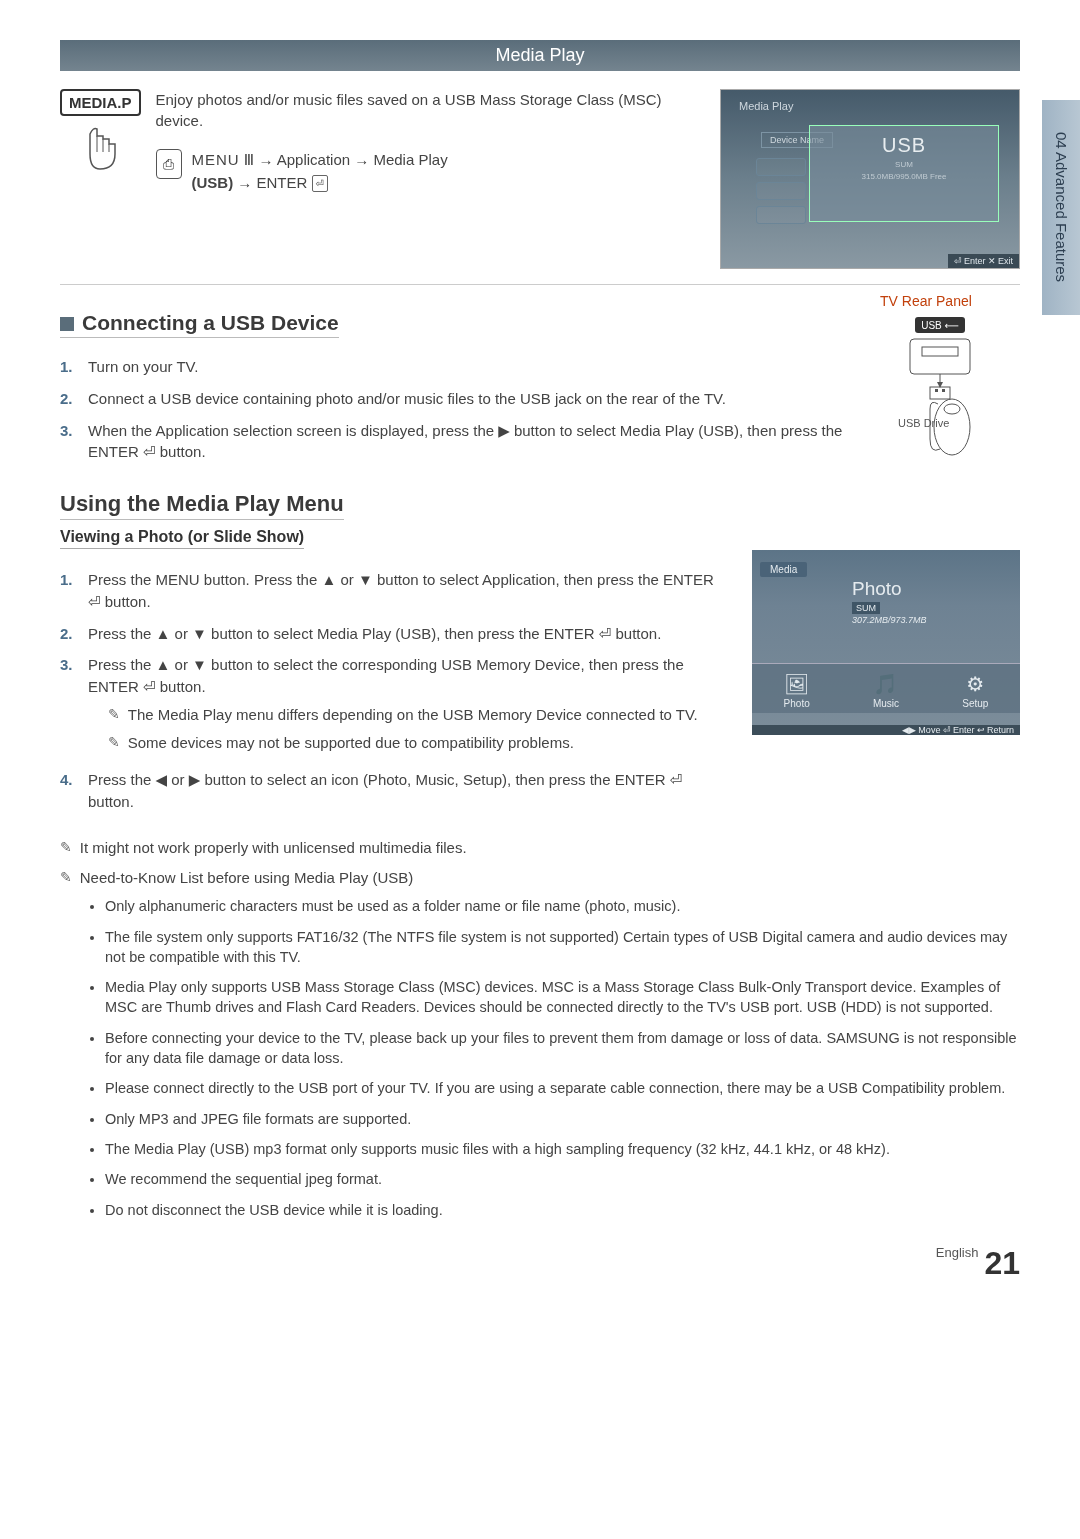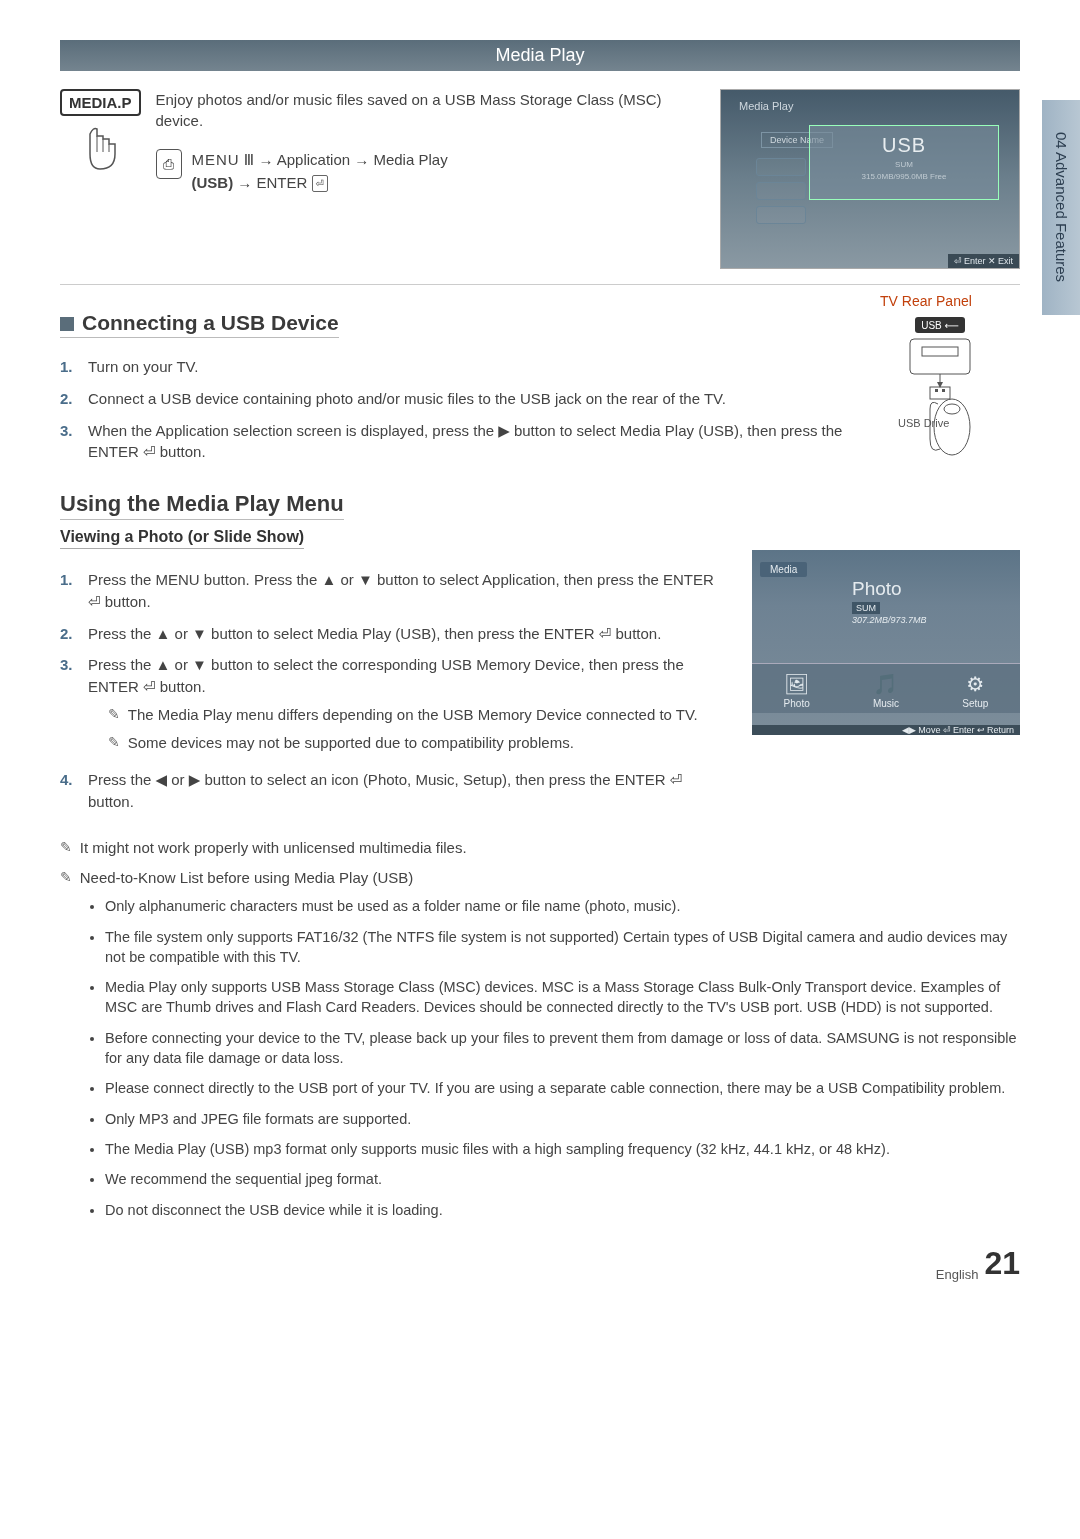--- a/index.html
+++ b/index.html
@@ -97,21 +97,21 @@
     position: relative;
     font-size: 10px;
     color: #cfd8de;
   }
   .ss1-title { position: absolute; top: 10px; left: 18px; font-size: 11px; }
   .ss1-usb {
     position: absolute;
     top: 35px;
     right: 20px;
     width: 190px;
-    height: 75px;
+    height: 97px;
     background: rgba(120,140,155,0.6);
     border: 1px solid #9fb;
     padding: 8px 12px;
     text-align: center;
   }
   .ss1-usb-big { font-size: 20px; color: #e8edf0; letter-spacing: 1px; }
   .ss1-usb-sub { font-size: 8px; margin-top: 3px; color: #c0cbd2; }
   .ss1-devname {
     position: absolute;
     top: 42px;
@@ -194,21 +194,21 @@
     padding: 8px 0 4px 0;
     border-top: 1px solid #aab;
   }
   .ss2-icon-item { text-align: center; font-size: 10px; }
   .ss2-icon-item .ic { font-size: 20px; display: block; margin-bottom: 2px; }
   .ss2-footbar { position: absolute; bottom: 0; right: 0; background: #3c4d59; font-size: 9px; padding: 0 6px; width: 100%; text-align: right; }
   .outer-notes { margin-top: 14px; font-size: 15px; color: #444; }
   .outer-notes > div { display: flex; gap: 8px; margin-bottom: 8px; line-height: 1.45; }
   .ntk-list { list-style: disc; padding-left: 45px; margin: 6px 0 0 0; }
   .ntk-list li { font-size: 14.5px; color: #444; margin-bottom: 10px; line-height: 1.4; }
-  .footer { display: flex; justify-content: flex-end; align-items: flex-end; gap: 6px; margin-top: 25px; }
+  .footer { display: flex; justify-content: flex-end; align-items: flex-start; gap: 6px; margin-top: 25px; }
   .footer .lang { font-size: 13px; color: #555; }
   .footer .pnum { font-size: 32px; font-weight: 700; color: #333; }
   .menu-word { letter-spacing: 1px; }
   .enter-box { display: inline-block; border: 1.2px solid #666; border-radius: 2px; font-size: 10px; padding: 0 3px; vertical-align: 1px;}
 </style>
 </head>
 <body>
 
 <div class="page">
   <div class="side-tab">

